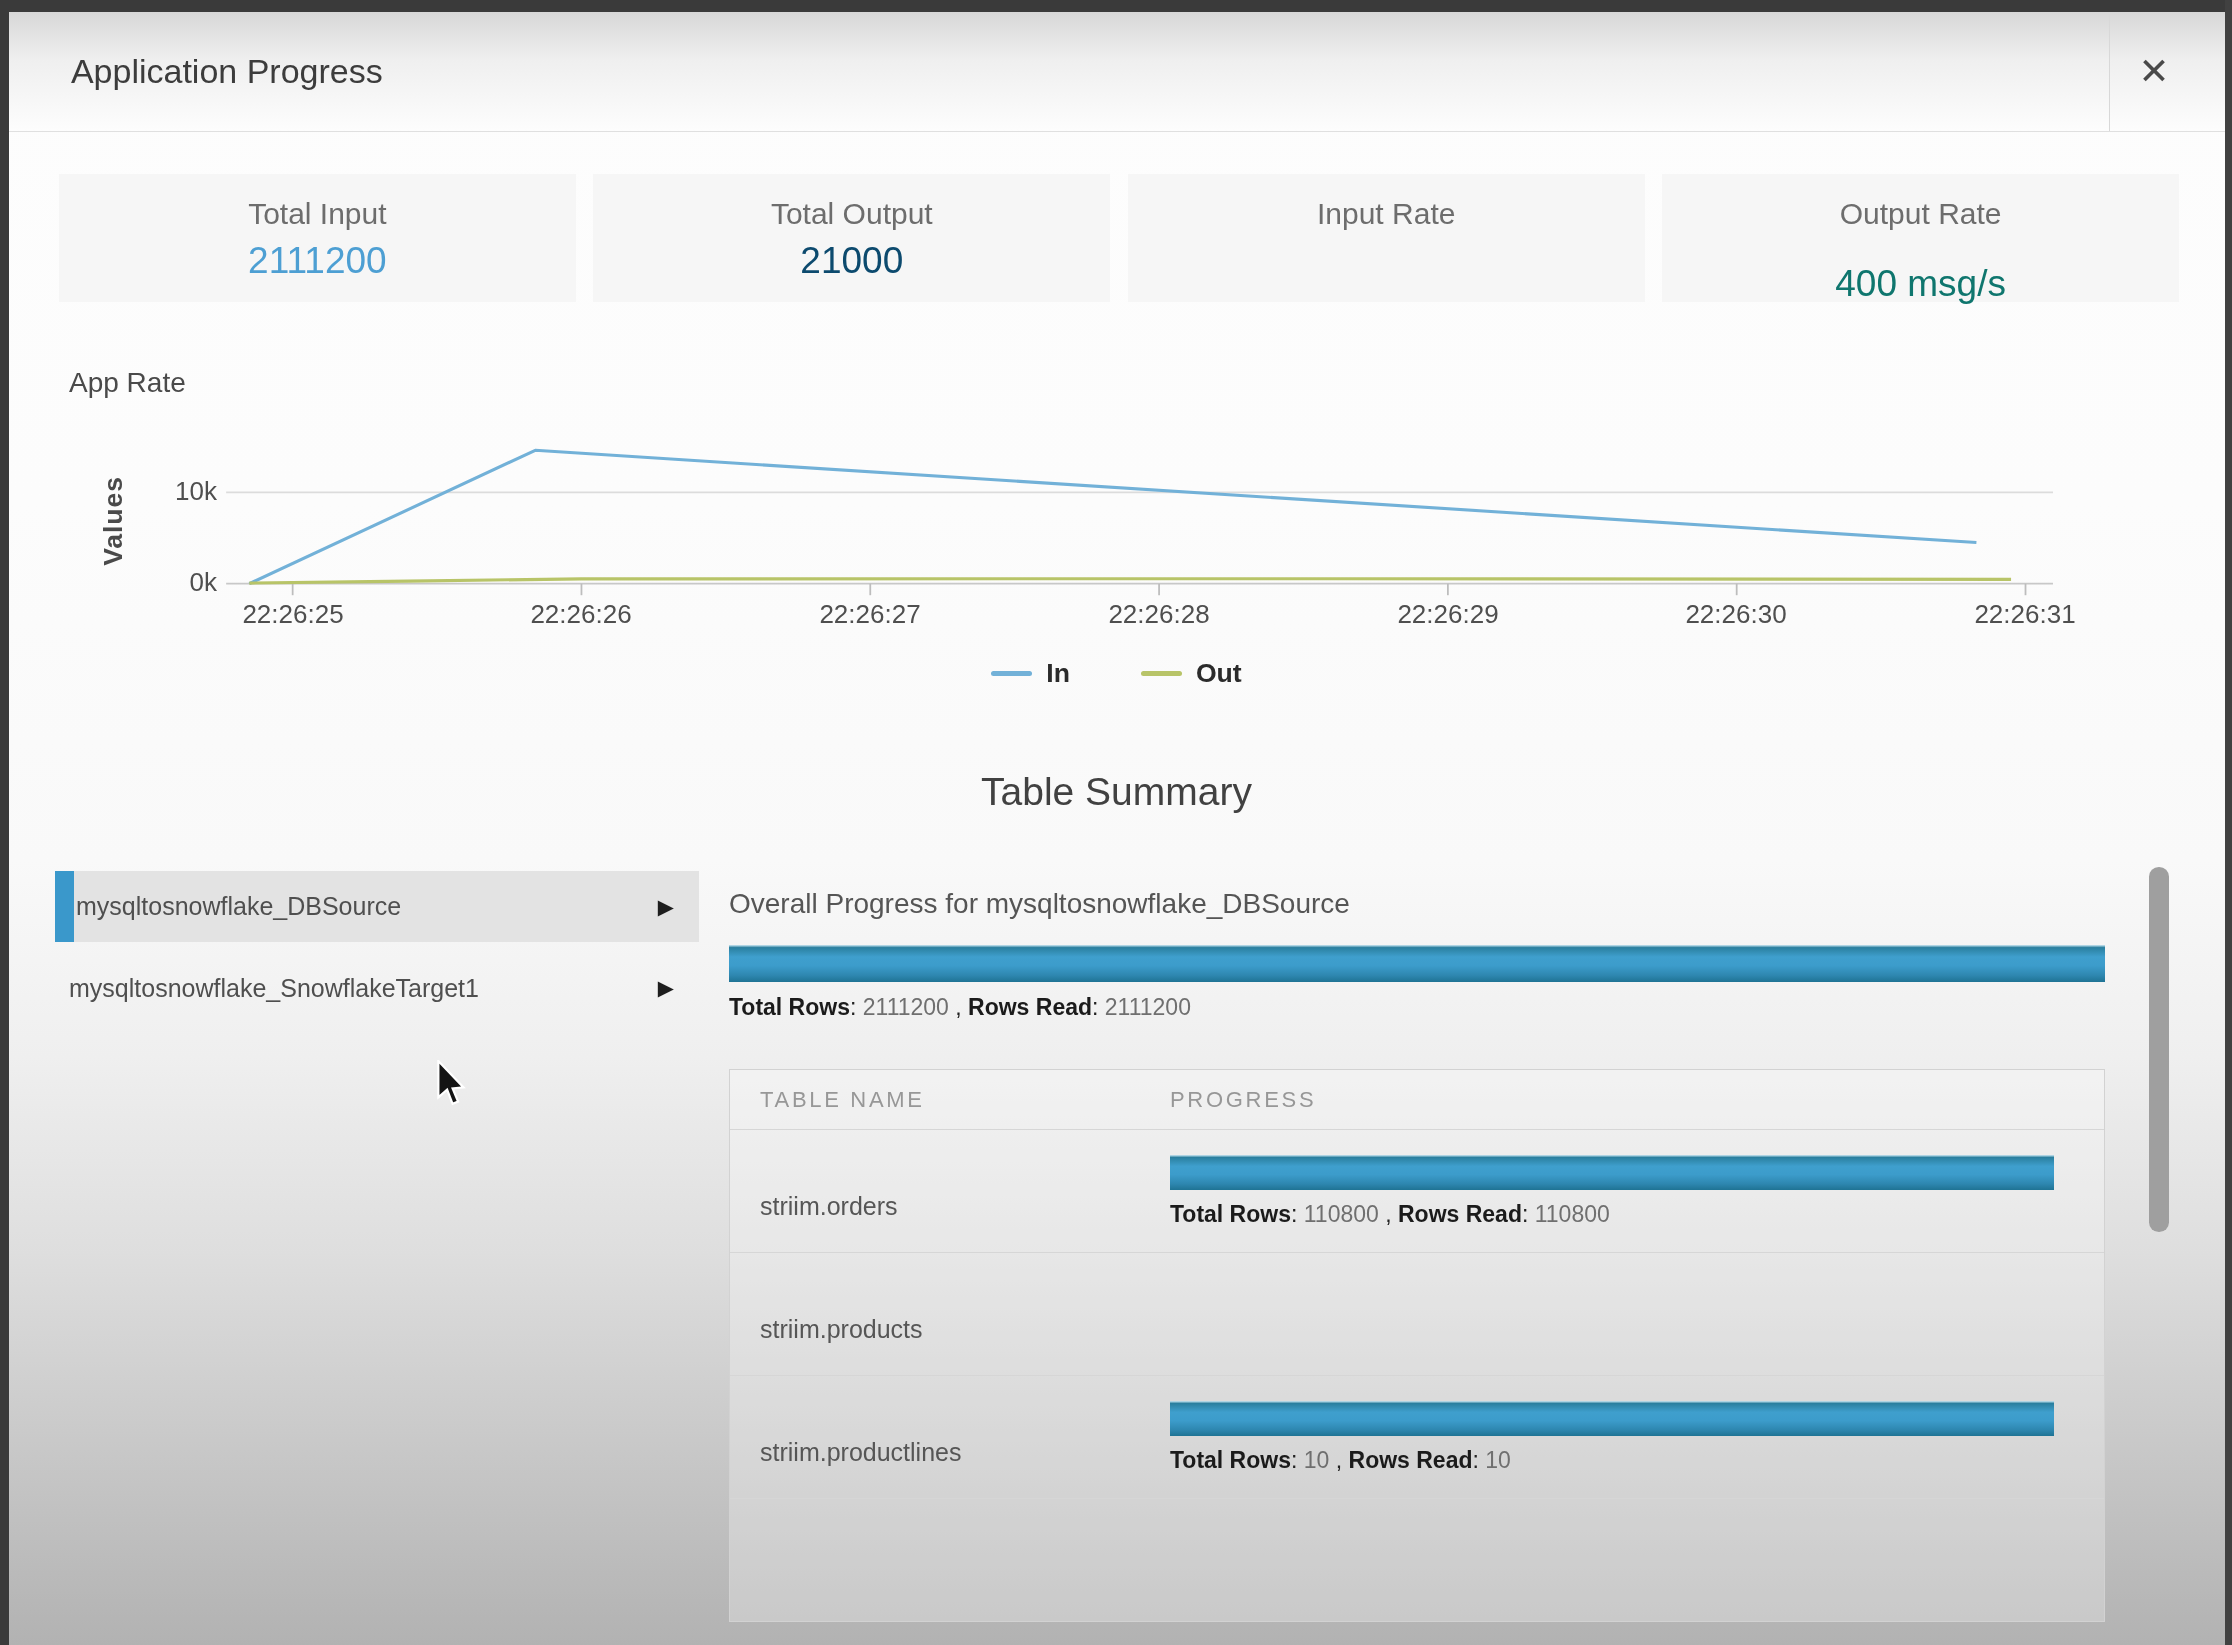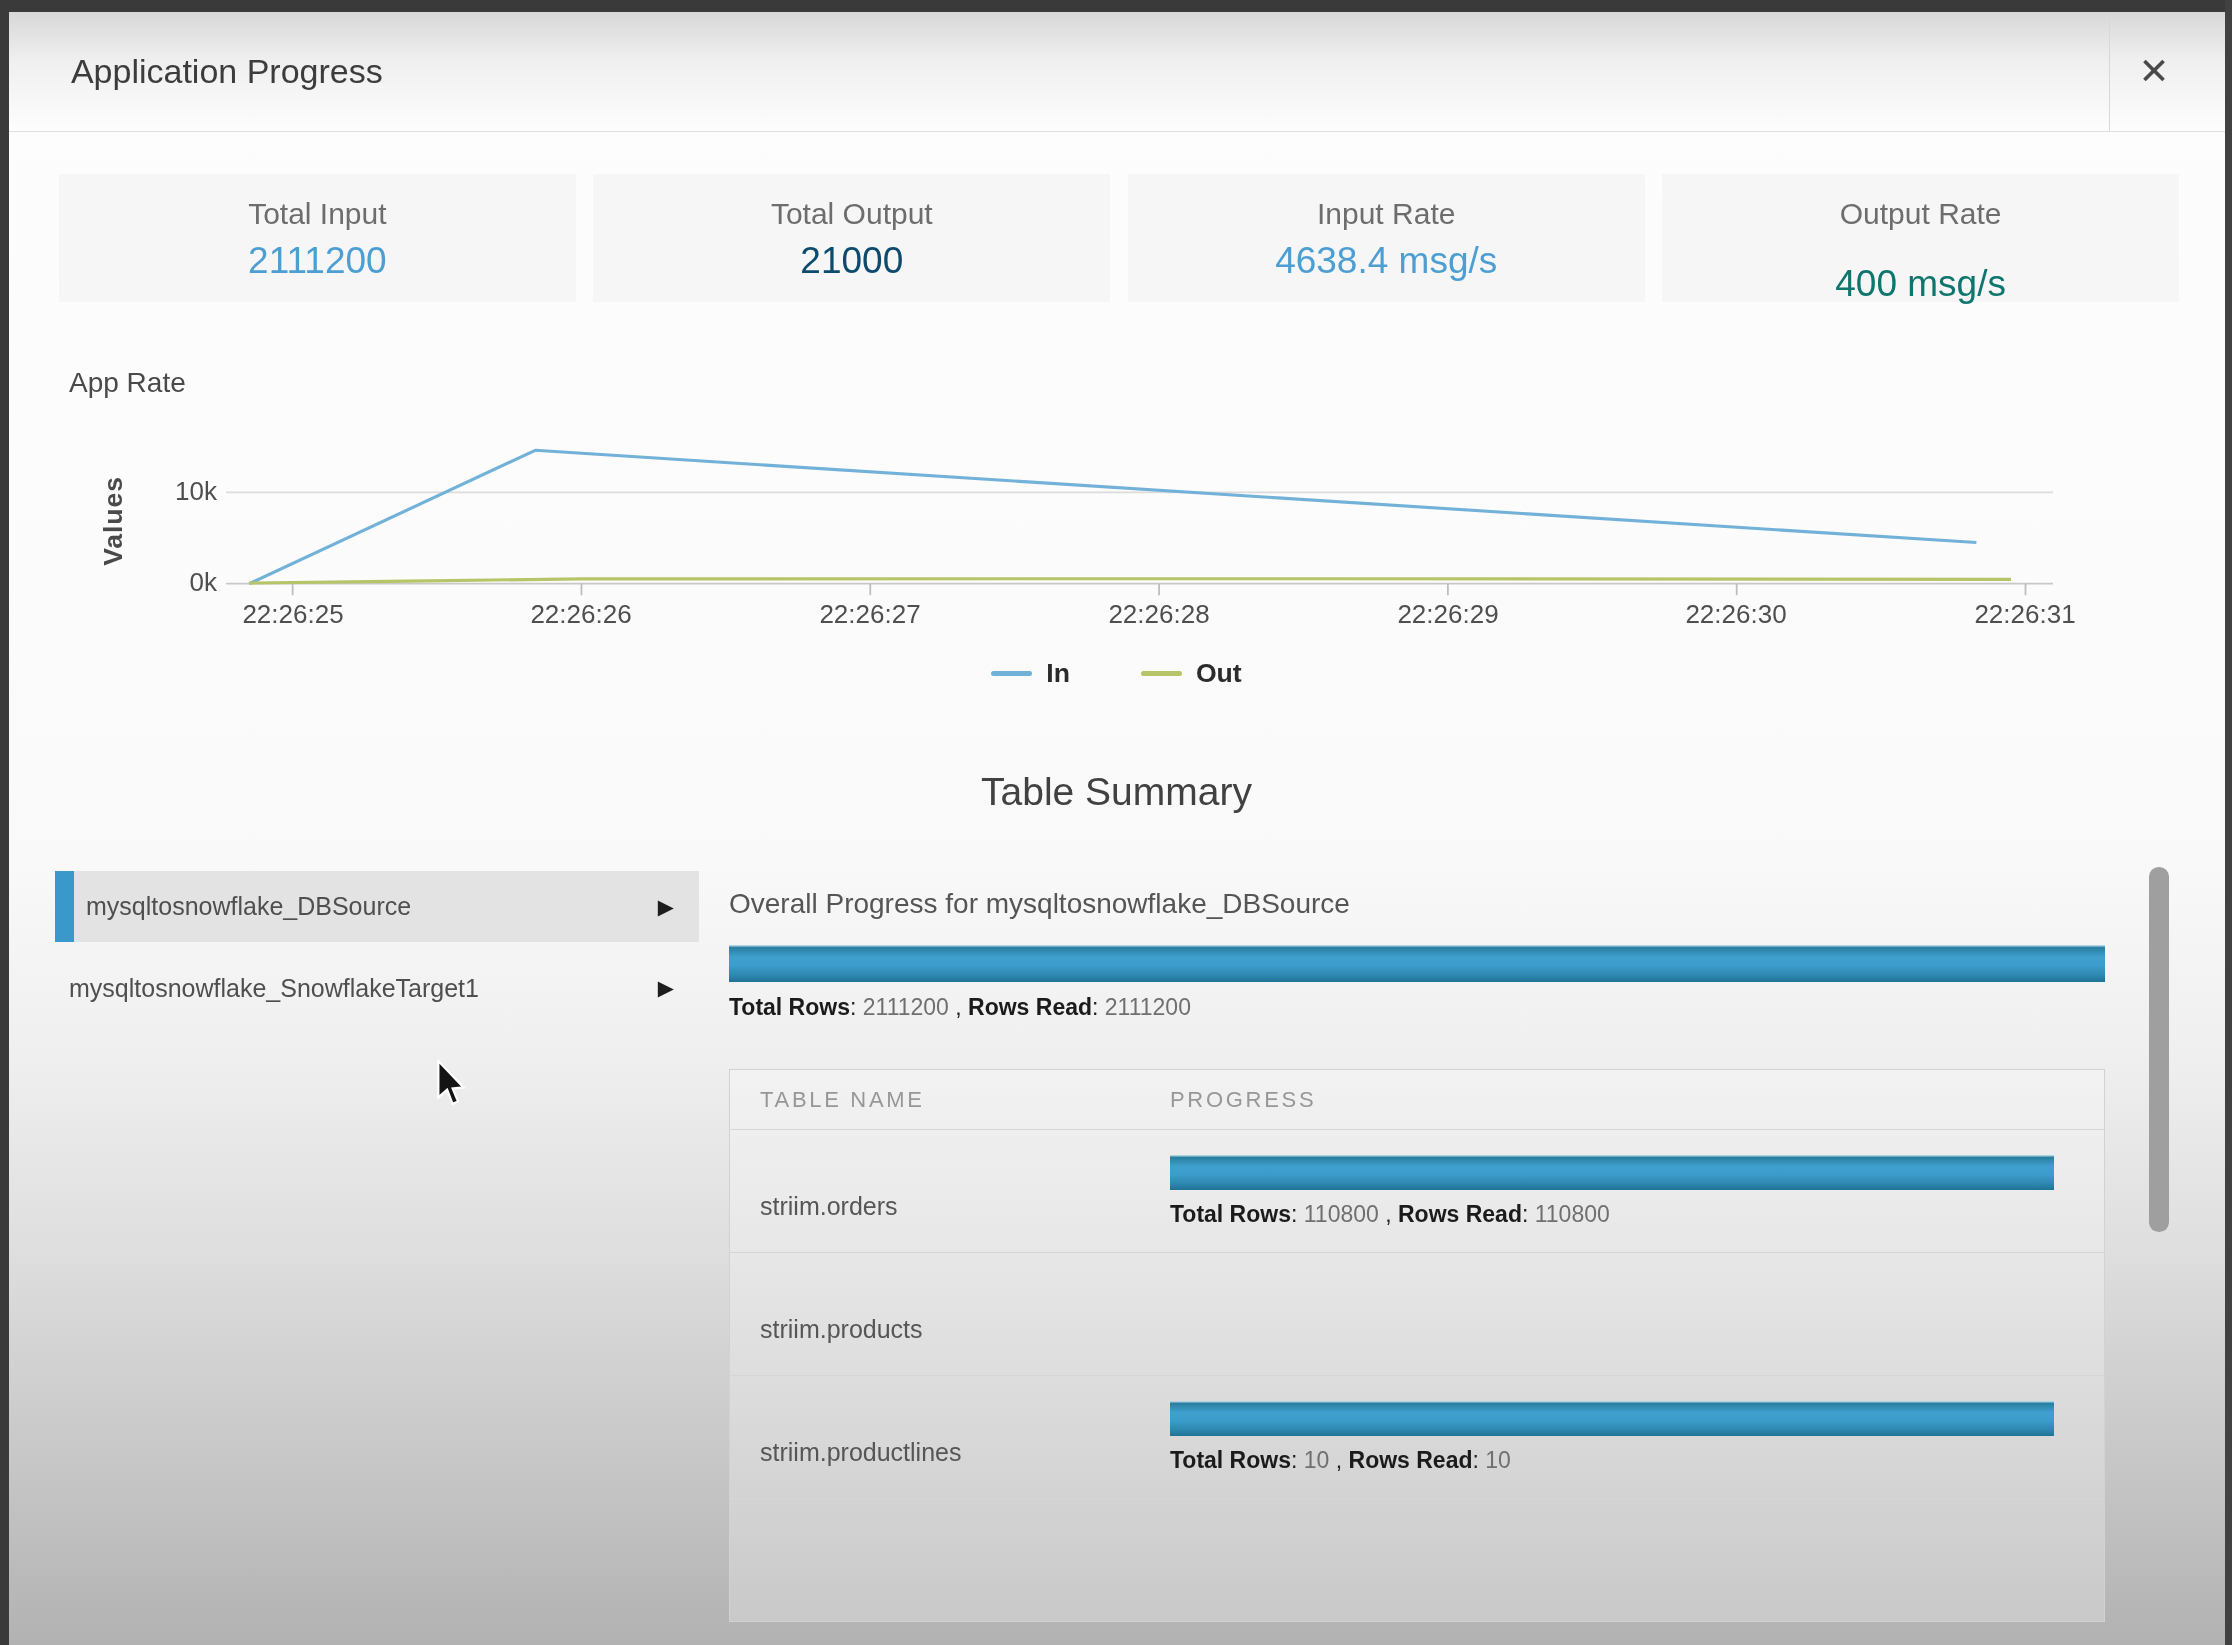--- a/index.html
+++ b/index.html
@@ -33,21 +33,21 @@
   #xticks span{position:absolute;top:599px;transform:translateX(-50%);font-size:26px;color:#4f4f4f;}
   .legend{position:absolute;left:0;top:658px;width:2233px;display:flex;justify-content:center;gap:71px;}
   .legend-item{display:flex;align-items:center;gap:14px;}
   .swatch{display:inline-block;width:41px;height:4.4px;border-radius:2.7px;}
   .legend-item b{font-size:26.6px;color:#2b2b2b;}
   
   .summary-heading{position:absolute;left:0;top:770px;width:2233px;text-align:center;
     font-size:39px;color:#414141;}
   .sources{position:absolute;left:55px;top:871px;width:644px;}
   .source-item{display:flex;align-items:center;height:71px;font-size:25px;color:#4f4f4f;cursor:pointer;}
-  .source-item.selected{background:#e3e3e3;border-left:19.5px solid #3a98cb;padding-left:12px;}
+  .source-item.selected{background:#e3e3e3;border-left:19.5px solid #3a98cb;padding-left:2px;}
   .source-item.plain{padding-left:14px;margin-top:10.6px;}
   .source-arrow{margin-left:auto;margin-right:25px;font-size:21px;color:#1e1e1e;}
   
   .detail{position:absolute;left:729px;top:888px;width:1376px;}
   .detail-title{font-size:28px;color:#555;}
   .pbar{height:37px;width:100%;
     background:linear-gradient(180deg,#cfe9f4 0%,#2a7f9f 7%,#3f9fcd 32%,#3c9ccb 56%,#2e87b0 82%,#1f7394 100%);}
   .overall-bar-wrap{margin-top:25px;}
   .meta{font-size:23px;color:#222;}
   .meta span, .meta b{white-space:pre;}
@@ -88,21 +88,20 @@
   <div class="card">
     <div class="lbl">Total Input</div>
     <div class="val" style="color: rgb(77, 159, 211);">2111200</div>
   </div>
   <div class="card">
     <div class="lbl">Total Output</div>
     <div class="val" style="color: #0c4a6e;">21000</div>
   </div>
   <div class="card">
     <div class="lbl">Input Rate</div>
-    <div class="val" style="color: rgb(77, 159, 211);">4638.4 msg/s</div>
   </div>
   <div class="card">
     <div class="lbl">Output Rate</div>
     <div class="val" style="color: #0f766e; margin-top: 32px;">400 msg/s</div>
   </div>
 </div>
 
 <div class="chart-title">App Rate</div>
 <svg id="chart-svg" viewBox="0 0 2518 780">
   <line x1="255" y1="555" x2="2315" y2="555" stroke="#dcdcdc" stroke-width="2"></line>

